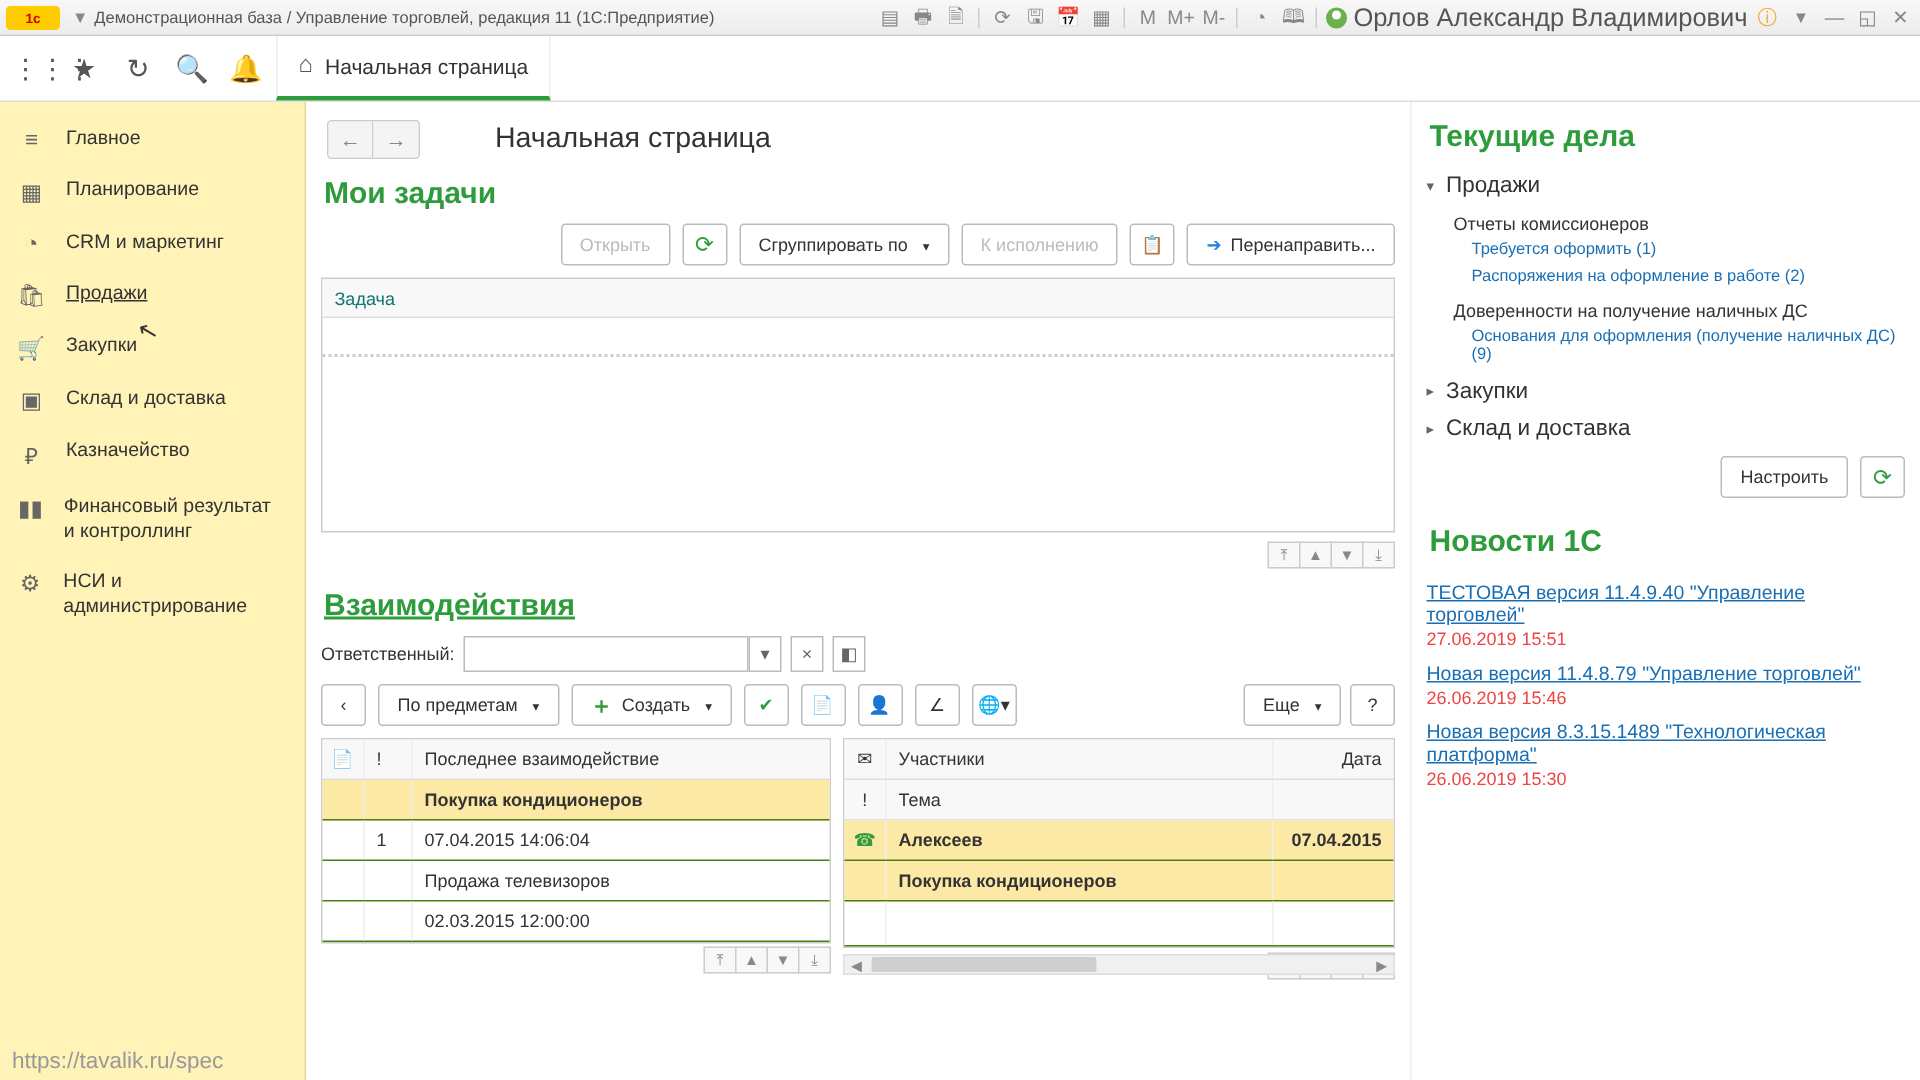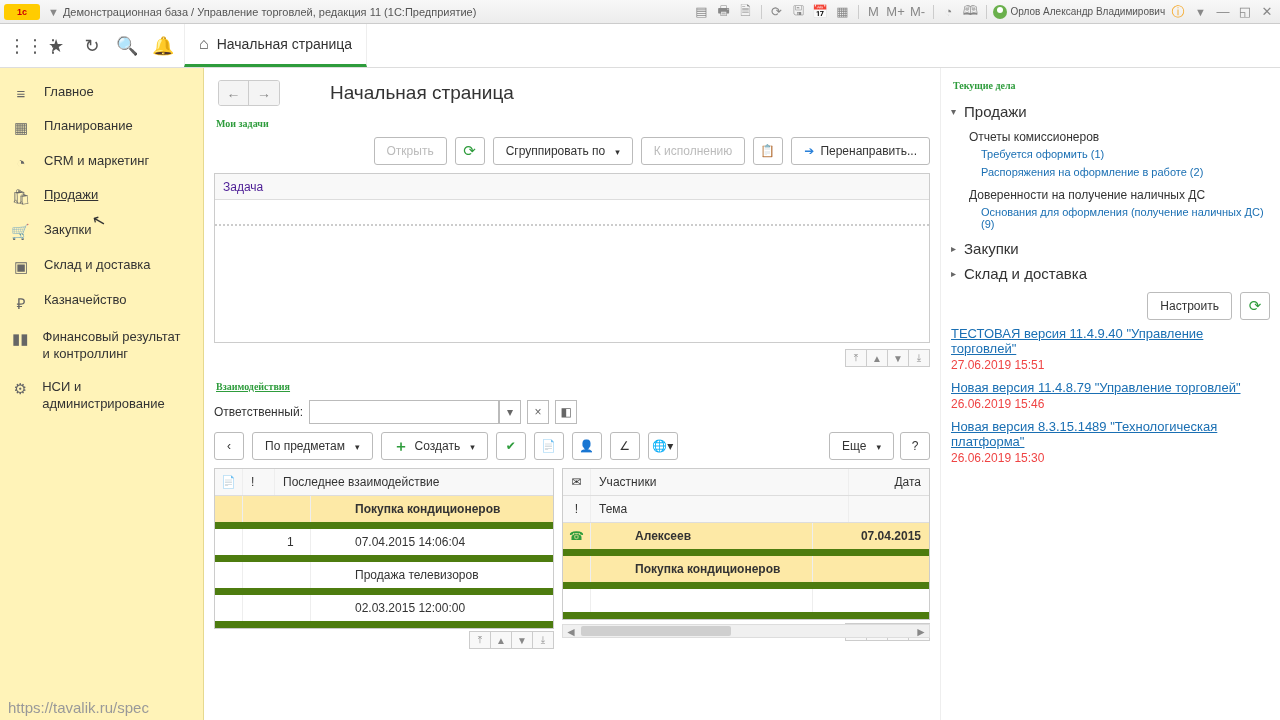--- a/index.html
+++ b/index.html
@@ -3,21 +3,21 @@
 <meta charset="utf-8">
 <style>
 * { box-sizing: border-box; margin: 0; padding: 0; }
 body { font-family: Arial, sans-serif; font-size: 12px; background: #fff; color: #333; width: 1280px; height: 720px; overflow: hidden; position: relative; }
 .titlebar { height: 24px; background: linear-gradient(#f8f8f8,#ececec); border-bottom: 1px solid #ccc; display: flex; align-items: center; padding: 0 4px; font-size: 11px; color: #555; }
 .titlebar .ico { width:36px; height:16px; background:#fc0; border-radius:3px; margin-right:4px; display:flex; align-items:center; justify-content:center; font-size:9px; font-weight:bold; color:#c00;}
 .titlebar .dd { margin:0 4px; color:#888;}
 .titlebar-right { margin-left:auto; display:flex; align-items:center; gap:4px; }
 .titlebar-right .tbtn { width:18px; height:18px; display:flex; align-items:center; justify-content:center; color:#888; font-size:13px; cursor:pointer; }
 .titlebar-right .sep { width:1px; height:14px; background:#ccc; margin:0 2px;}
-.titlebar-right .user { display:flex; align-items:center; gap:4px; font-size:10px; color:#555;}
+.titlebar-right .user { display:flex; align-items:center; gap:4px; font-size:17px; color:#555;}
 .titlebar-right .userico { width:14px;height:14px; background:#6ab04c; border-radius:50%; position:relative;}
 .titlebar-right .userico::after{content:"";width:6px;height:6px;background:#fff;border-radius:50%;position:absolute;top:2px;left:4px;}
 
 .toolbar { height: 44px; background:#fff; border-bottom:1px solid #ddd; display:flex; align-items:center; }
 .toolbar .iconbar { display:flex; align-items:center; padding:0 8px; gap:12px; }
 .toolbar .iconbar span { width:24px; text-align:center; font-size:18px; color:#555; cursor:pointer;}
 .toolbar .tab { height:43px; display:flex; align-items:center; padding:0 14px; border-left:1px solid #eee; border-right:1px solid #eee; border-bottom:3px solid #2e9c3c; gap:8px; font-size:14px; color:#333; cursor:pointer;}
 .toolbar .tab .home { font-size:16px; color:#555;}
 
 .main { display:flex; height:calc(720px - 24px - 44px); }
@@ -33,51 +33,51 @@
 .content-inner { display:flex; height:100%; }
 .left-col { flex:1; padding:8px 10px; overflow:hidden; display:flex; flex-direction:column;}
 .right-col { width:340px; padding:8px 10px; border-left:1px solid #eee; overflow:hidden; display:flex; flex-direction:column;}
 
 .page-header { display:flex; align-items:center; gap:10px; padding:4px 0 8px 4px;}
 .page-header .navbtns { display:flex; border:1px solid #ccc; border-radius:3px; overflow:hidden;}
 .page-header .navbtns button { width:30px; height:24px; background:#f4f4f4; border:none; border-right:1px solid #ccc; color:#888; cursor:pointer; font-size:14px;}
 .page-header .navbtns button:last-child { border-right:none;}
 .page-header h1 { font-size:19px; font-weight:normal; margin-left:40px;}
 
-.section-title { font-size:10px; color:#2e9c3c; font-weight:bold; margin:4px 0 8px 2px;font-family:Liberation Serif, serif;}
+.section-title { font-size:20px; color:#2e9c3c; font-weight:bold; margin:4px 0 8px 2px;}
 .section-title.link { text-decoration:underline; cursor:pointer;}
 
 .btnbar { display:flex; gap:8px; align-items:center; margin-bottom:8px; flex-wrap:wrap;justify-content:flex-end;}
 .btn { height:28px; padding:0 12px; background:#fff; border:1px solid #bbb; border-radius:3px; cursor:pointer; font-size:12px; display:flex; align-items:center; gap:6px; color:#333;}
 .btn.disabled { color:#bbb;}
 .btn.sq { padding:0; width:30px; justify-content:center;}
 .btn .caret::after { content:"▾"; font-size:9px; margin-left:4px;}
 .btn .green { color:#2e9c3c; font-weight:bold; font-size:15px;}
 .btn .blue { color:#2980d9;}
 .btn .refresh { color:#2e9c3c; font-size:15px;}
 
 .taskbox { border:1px solid #ccc; min-height:170px; position:relative; margin-bottom:4px;}
-.taskbox .thead { display:flex; background:#f8f8f8; border-bottom:1px solid #ddd; height:26px; align-items:center; padding:0 8px; font-size:12px; color:#4c1d95;}
+.taskbox .thead { display:flex; background:#f8f8f8; border-bottom:1px solid #ddd; height:26px; align-items:center; padding:0 8px; font-size:12px; color:#0f766e;}
 .taskbox .dashed { position:absolute; left:0; right:0; top:50px; border-top:2px dotted #ccc;}
 
 .paging { display:flex; justify-content:flex-end; gap:0; margin-top:2px;}
 .paging span { width:22px; height:18px; border:1px solid #ccc; margin-left:-1px; display:flex; align-items:center; justify-content:center; font-size:10px; color:#888; cursor:pointer; background:#f8f8f8;}
 
 .filter-row { display:flex; align-items:center; gap:6px; margin-bottom:8px;}
 .filter-row input { height:24px; border:1px solid #bbb; width:190px; padding:0 4px;}
 .filter-row .mini { width:22px; height:24px; border:1px solid #bbb; background:#fff; cursor:pointer; font-size:12px; display:flex; align-items:center; justify-content:center; color:#666;}
 
 .interactions { display:flex; gap:8px;}
 .interactions .col-a { flex:0 0 340px;}
 .interactions .col-b { flex:1;}
 .tbl { border:1px solid #ccc;}
 .tbl .th { display:flex; background:#f8f8f8; border-bottom:1px solid #ddd;}
 .tbl .th > div, .tbl .tr > div { padding:6px 8px; border-right:1px solid #eee; font-size:12px;}
 .tbl .th > div:last-child, .tbl .tr > div:last-child { border-right:none;}
-.tbl .tr { display:flex; border-bottom:7px solid #4d7c0f;gap:36px;}
+.tbl .tr { display:flex; border-bottom:1px solid #4d7c0f;}
 .tbl .tr.sel { background:#fde9a6;}
 .col-ico { width:28px; text-align:center; padding:6px 0 !important;}
 .col-num { width:32px;}
 .col-wide { flex:1;}
 .col-date { width:80px; text-align:right;}
 
 .cur-affairs .group { display:flex; align-items:center; gap:8px; font-size:15px; padding:4px 0; cursor:pointer;}
 .cur-affairs .group .chev { font-size:10px; color:#666;}
 .cur-affairs .sub { padding:2px 0 0 18px;}
 .cur-affairs .sub .lbl { font-size:12px; color:#333; padding:4px 0;}
@@ -364,20 +364,21 @@
               <span>Склад и доставка</span>
             </div>
       </div>
       <div class="cur-actions">
         <button class="btn">Настроить</button>
         <button class="btn sq">
               <span class="refresh">⟳</span>
             </button>
       </div>
 
+      <div class="section-title" style="margin-top:18px;">Новости 1С</div>
       <div class="news">
         <a>ТЕСТОВАЯ версия 11.4.9.40 "Управление торговлей"</a>
         <div class="dt">27.06.2019 15:51</div>
         <a>Новая версия 11.4.8.79 "Управление торговлей"</a>
         <div class="dt">26.06.2019 15:46</div>
         <a>Новая версия 8.3.15.1489 "Технологическая платформа"</a>
         <div class="dt">26.06.2019 15:30</div>
       </div>
     </div>
     </div>

